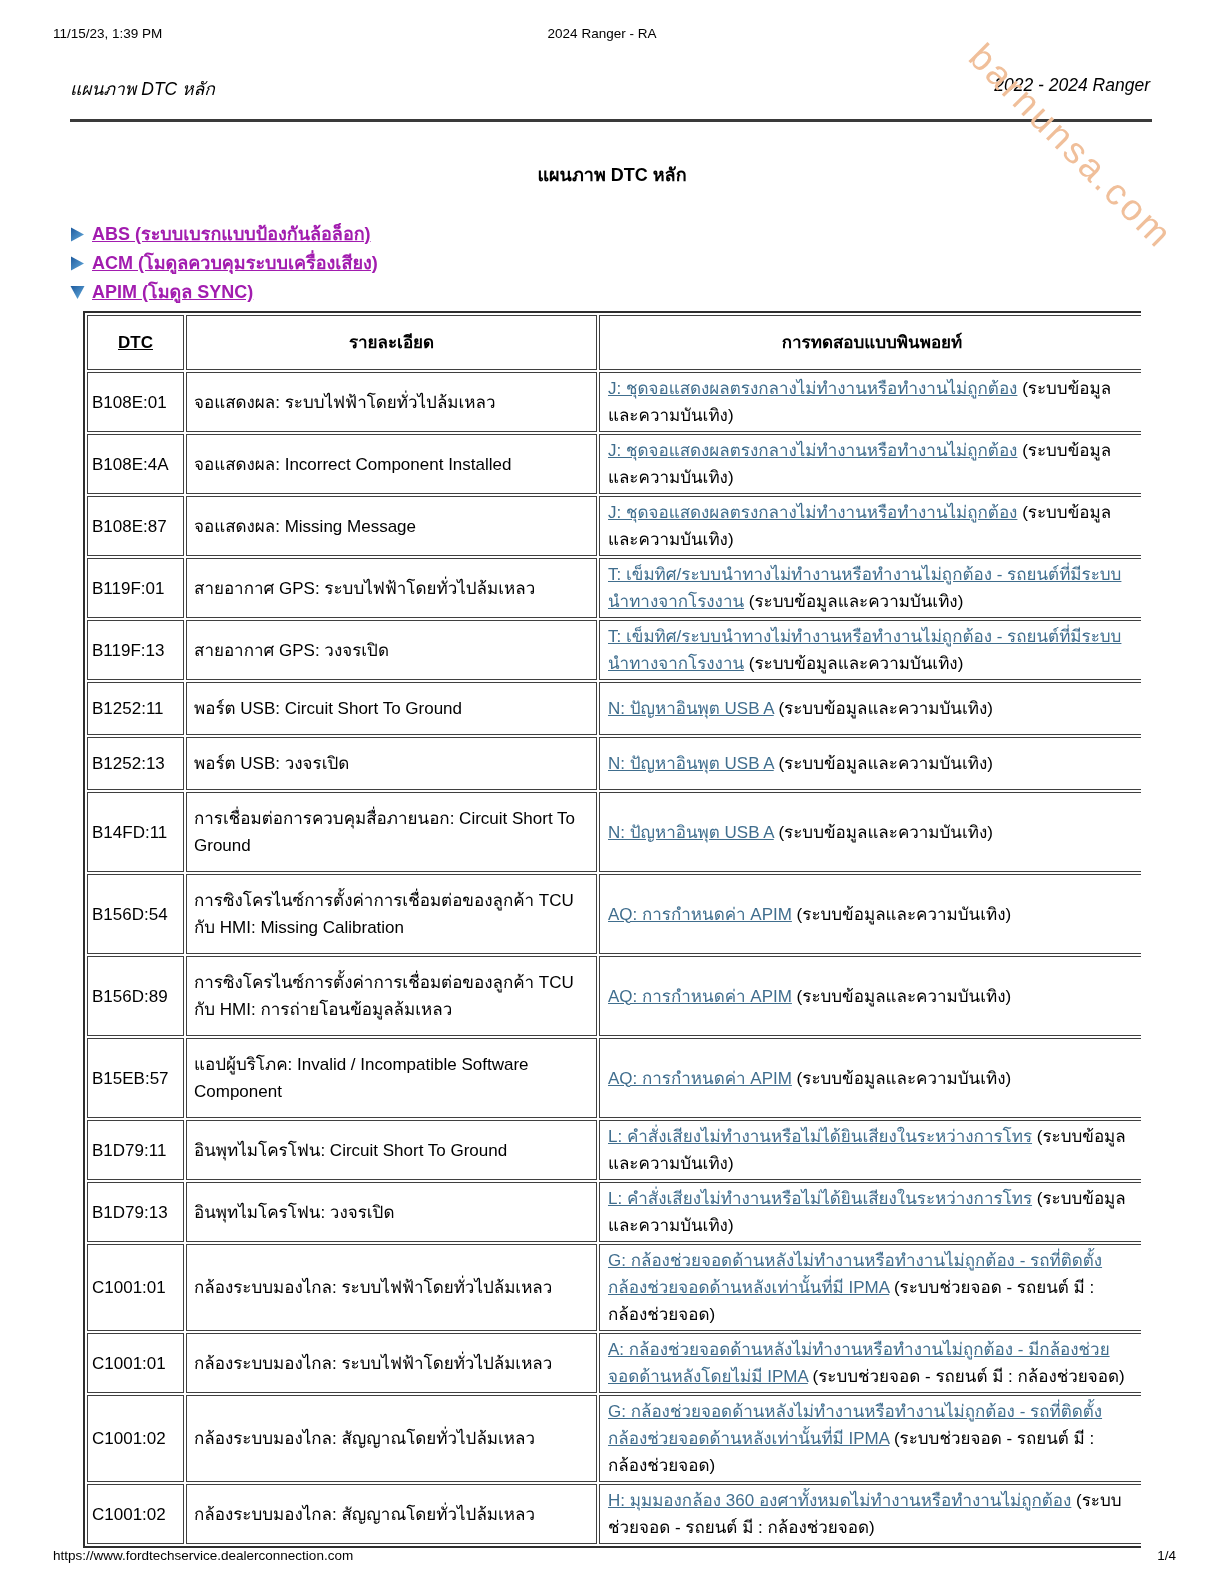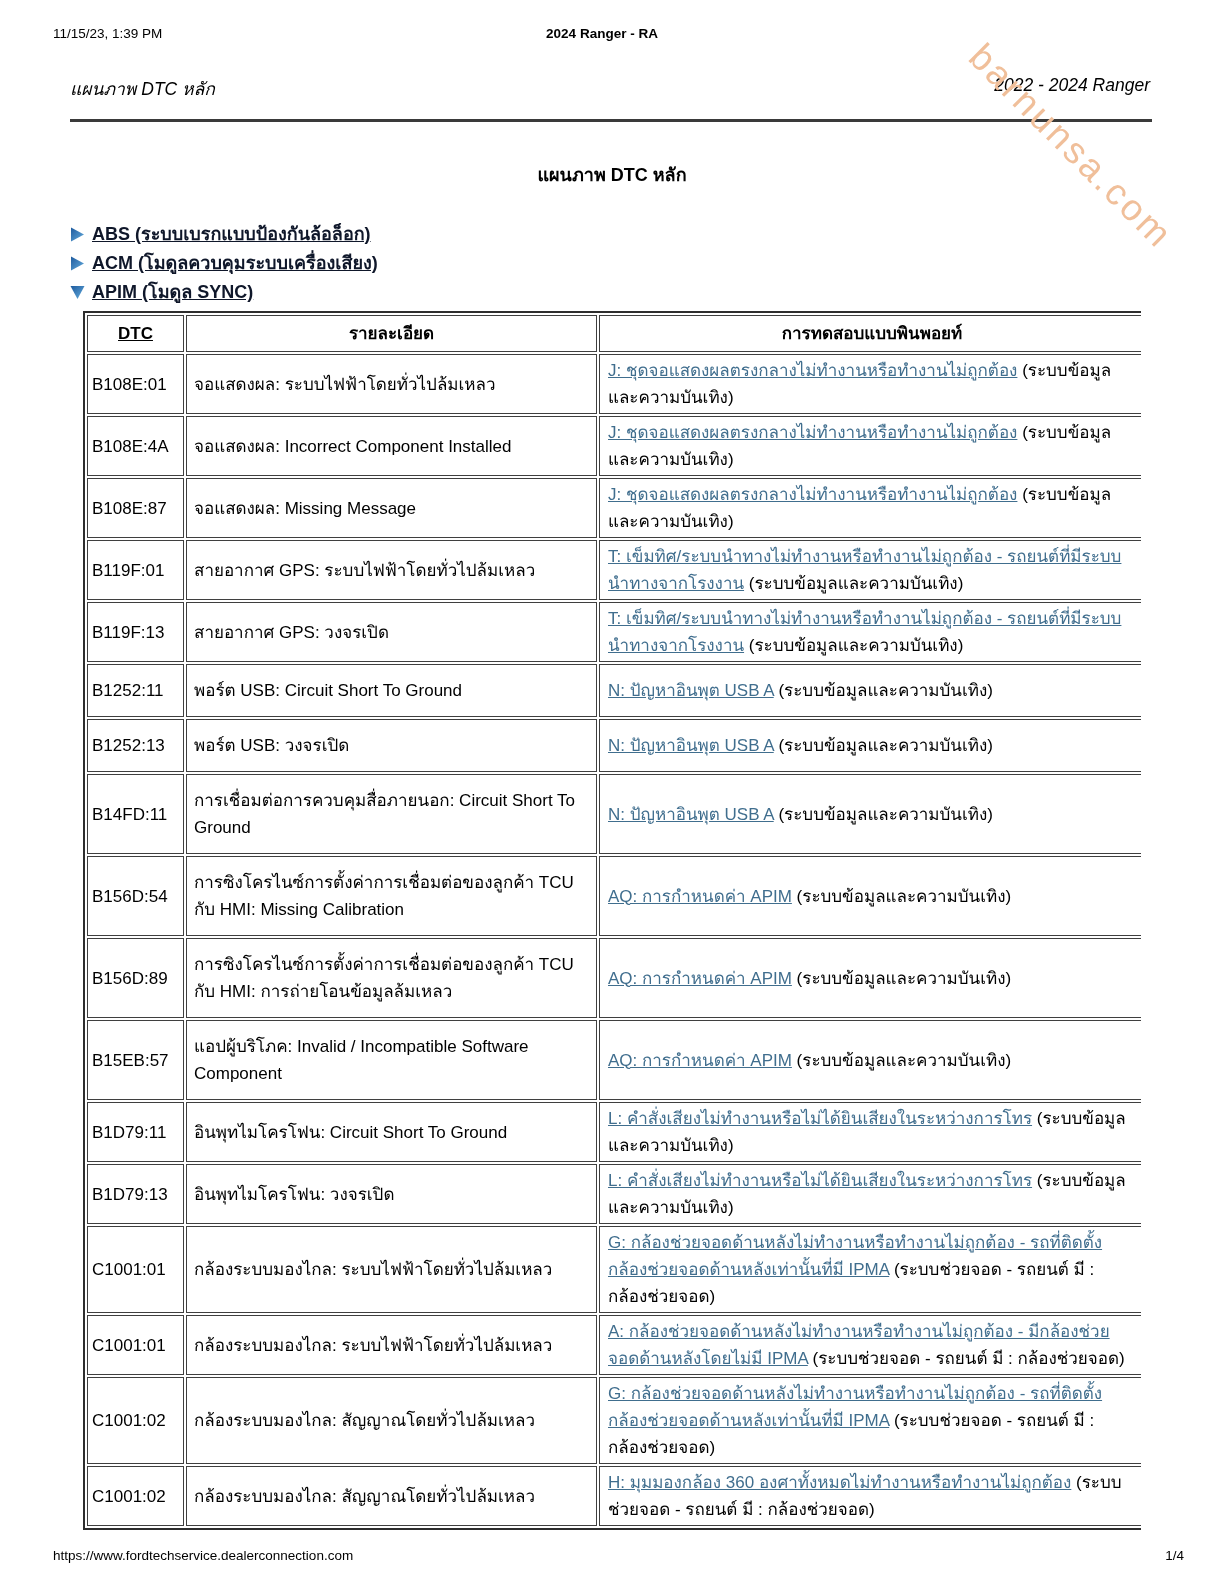--- a/index.html
+++ b/index.html
@@ -27,21 +27,21 @@
     pointer-events: none;
   }
   
   .meta-row {
     display: grid;
     grid-template-columns: 1fr auto 1fr;
     padding: 26px 73px 0 53px;
     font-size: 13.5px;
   }
   .meta-row .m-left { text-align: left; }
-  .meta-row .m-center { text-align: center; font-weight: bold; }
+  .meta-row .m-center { text-align: center; }
   .meta-row .m-right { text-align: right; }
   
   .header-row {
     display: flex;
     justify-content: space-between;
     margin: 34px 74px 0 70px;
     font-size: 17.5px;
     font-style: italic;
   }
   .rule {
@@ -61,21 +61,21 @@
   .nav-item {
     display: flex;
     align-items: center;
     margin-bottom: 3px;
     line-height: 26px;
   }
   .nav-item .tri { width: 15px; height: 15px; margin-right: 7px; flex: 0 0 auto; }
   .nav-item a {
     font-size: 18px;
     font-weight: bold;
-    color: #0f172a;
+    color: #a21caf;
     text-decoration: underline;
     cursor: pointer;
   }
   
   .table-wrap {
     margin: 6px 0 0 83px;
     width: 1058px;
     max-height: 1262px;
     overflow: hidden;
   }
@@ -85,36 +85,36 @@
     border-spacing: 2px;
     border: 2px solid #2e2e2e;
     table-layout: fixed;
   }
   table.dtc th, table.dtc td {
     border: 1px solid #3f3f3f;
     font-size: 17px;
     line-height: 27px;
     vertical-align: middle;
   }
-  table.dtc th { padding: 4px 4px; font-weight: bold; text-align: center; }
+  table.dtc th { padding: 13px 4px; font-weight: bold; text-align: center; }
   th.u span { text-decoration: underline; }
   td.c-dtc { padding: 2px 4px; white-space: nowrap; margin-left: 27px; }
   td.c-desc { padding: 12px 7px; }
   td.c-pin { padding: 2px 8px; }
   a.plink {
     color: #406e8e;
     text-decoration: underline;
     cursor: pointer;
   }
   
   .footer {
     position: absolute;
     top: 1548px;
     left: 53px;
-    right: 40px;
+    right: 48px;
     display: flex;
     justify-content: space-between;
     font-size: 13.5px;
     background: transparent;
   }
 </style>
 </head>
 <body>
 
 <div class="page">

